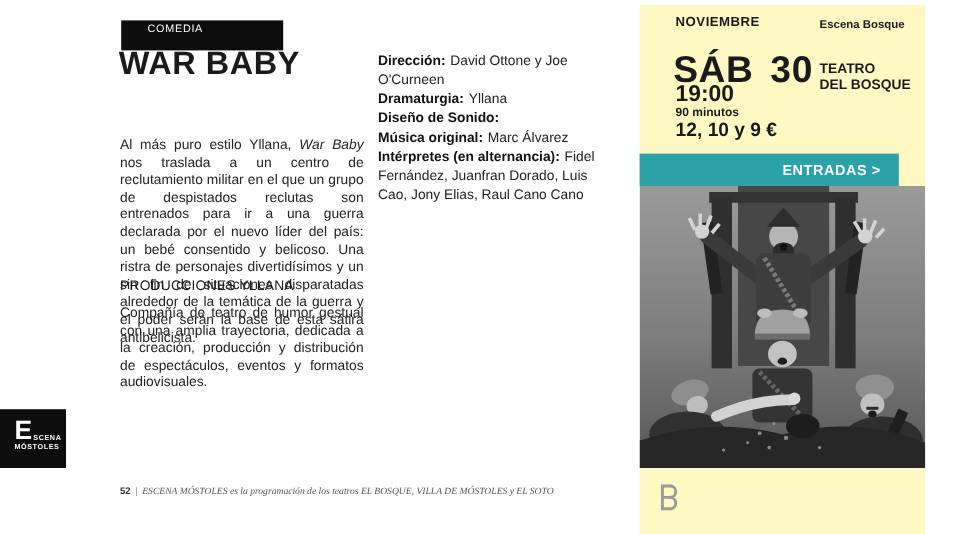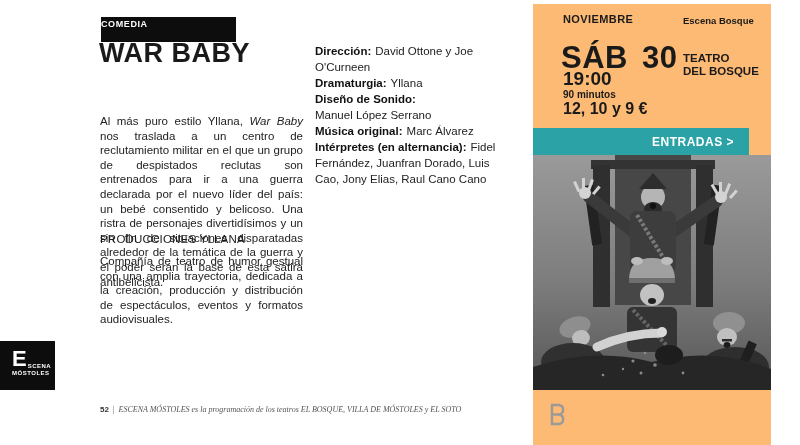--- a/index.html
+++ b/index.html
@@ -5,22 +5,22 @@
   * { margin:0; padding:0; box-sizing:border-box; }
   html,body { background:#ffffff; }
   .page {
     position:relative; width:800px; height:445px; overflow:hidden;
     background:#ffffff; font-family:"Liberation Sans", sans-serif; color:#1a1a1a;
   }
 
   
   .category-tag {
     position:absolute; left:101px; top:17px; width:135px; height:25px;
-    background:#0d0d0d; color:#ffffff; font-size:9px; font-weight:bold;
-    line-height:15px; padding-left:0; letter-spacing:0.6px;
+    background:#0d0d0d; color:#ffffff; font-size:9px; font-weight:normal;
+    line-height:15px; padding-left:22px; letter-spacing:0.6px;
   }
   .show-title {
     position:absolute; left:99px; top:38px; font-size:27px; font-weight:bold;
     letter-spacing:0.5px; color:#1a1a1a;
   }
   .synopsis {
     position:absolute; left:100px; top:82px; width:203px;
     font-size:11.5px; line-height:14.6px; text-align:justify; color:#222222;margin-top:32px;
   }
   .synopsis .it { font-style:italic; }
@@ -90,26 +90,26 @@
   <h1 class="show-title">WAR BABY</h1>
 
   <p class="synopsis"><span>Al más puro estilo Yllana, </span><span class="it">War Baby</span><span> nos traslada a un centro de reclutamiento militar en el que un grupo de despistados reclutas son entrenados para ir a una guerra declarada por el nuevo líder del país: un bebé consentido y belicoso. Una ristra de personajes divertidísimos y un sin fin de situaciones disparatadas alrededor de la temática de la guerra y el poder serán la base de esta sátira antibelicista.</span></p>
 
   <h2 class="company-heading">PRODUCCIONES YLLANA</h2>
   <p class="company-text">Compañía de teatro de humor gestual con una amplia trayectoria, dedicada a la creación, producción y distribución de espectáculos, eventos y formatos audiovisuales.</p>
 
   <div class="credits">
     <div><span class="credit-label">Dirección:</span><span class="credit-value">David Ottone y Joe O'Curneen</span></div>
     <div><span class="credit-label">Dramaturgia:</span><span class="credit-value">Yllana</span></div>
-    <div><span class="credit-label">Diseño de Sonido:</span><span class="credit-value block">Manuel López Serrano</span></div>
+    <div><span class="credit-label">Diseño de Sonido:</span></div>
     <div><span class="credit-label">Música original:</span><span class="credit-value">Marc Álvarez</span></div>
     <div><span class="credit-label">Intérpretes (en alternancia):</span><span class="credit-value">Fidel Fernández, Juanfran Dorado, Luis Cao, Jony Elias, Raul Cano Cano</span></div>
   </div>
 
-  <div class="event-card" style="background: #fdba74;">
+  <div class="event-card" style="background: #fef9c3;">
     <div class="ec-month">NOVIEMBRE</div>
     <div class="ec-venue-label">Escena Bosque</div>
 
     <div class="ec-day"><span>SÁB</span><span class="num">30</span></div>
 
     <div class="ec-venue-name">
       <div>TEATRO</div>
       <div>DEL BOSQUE</div>
     </div>
 

